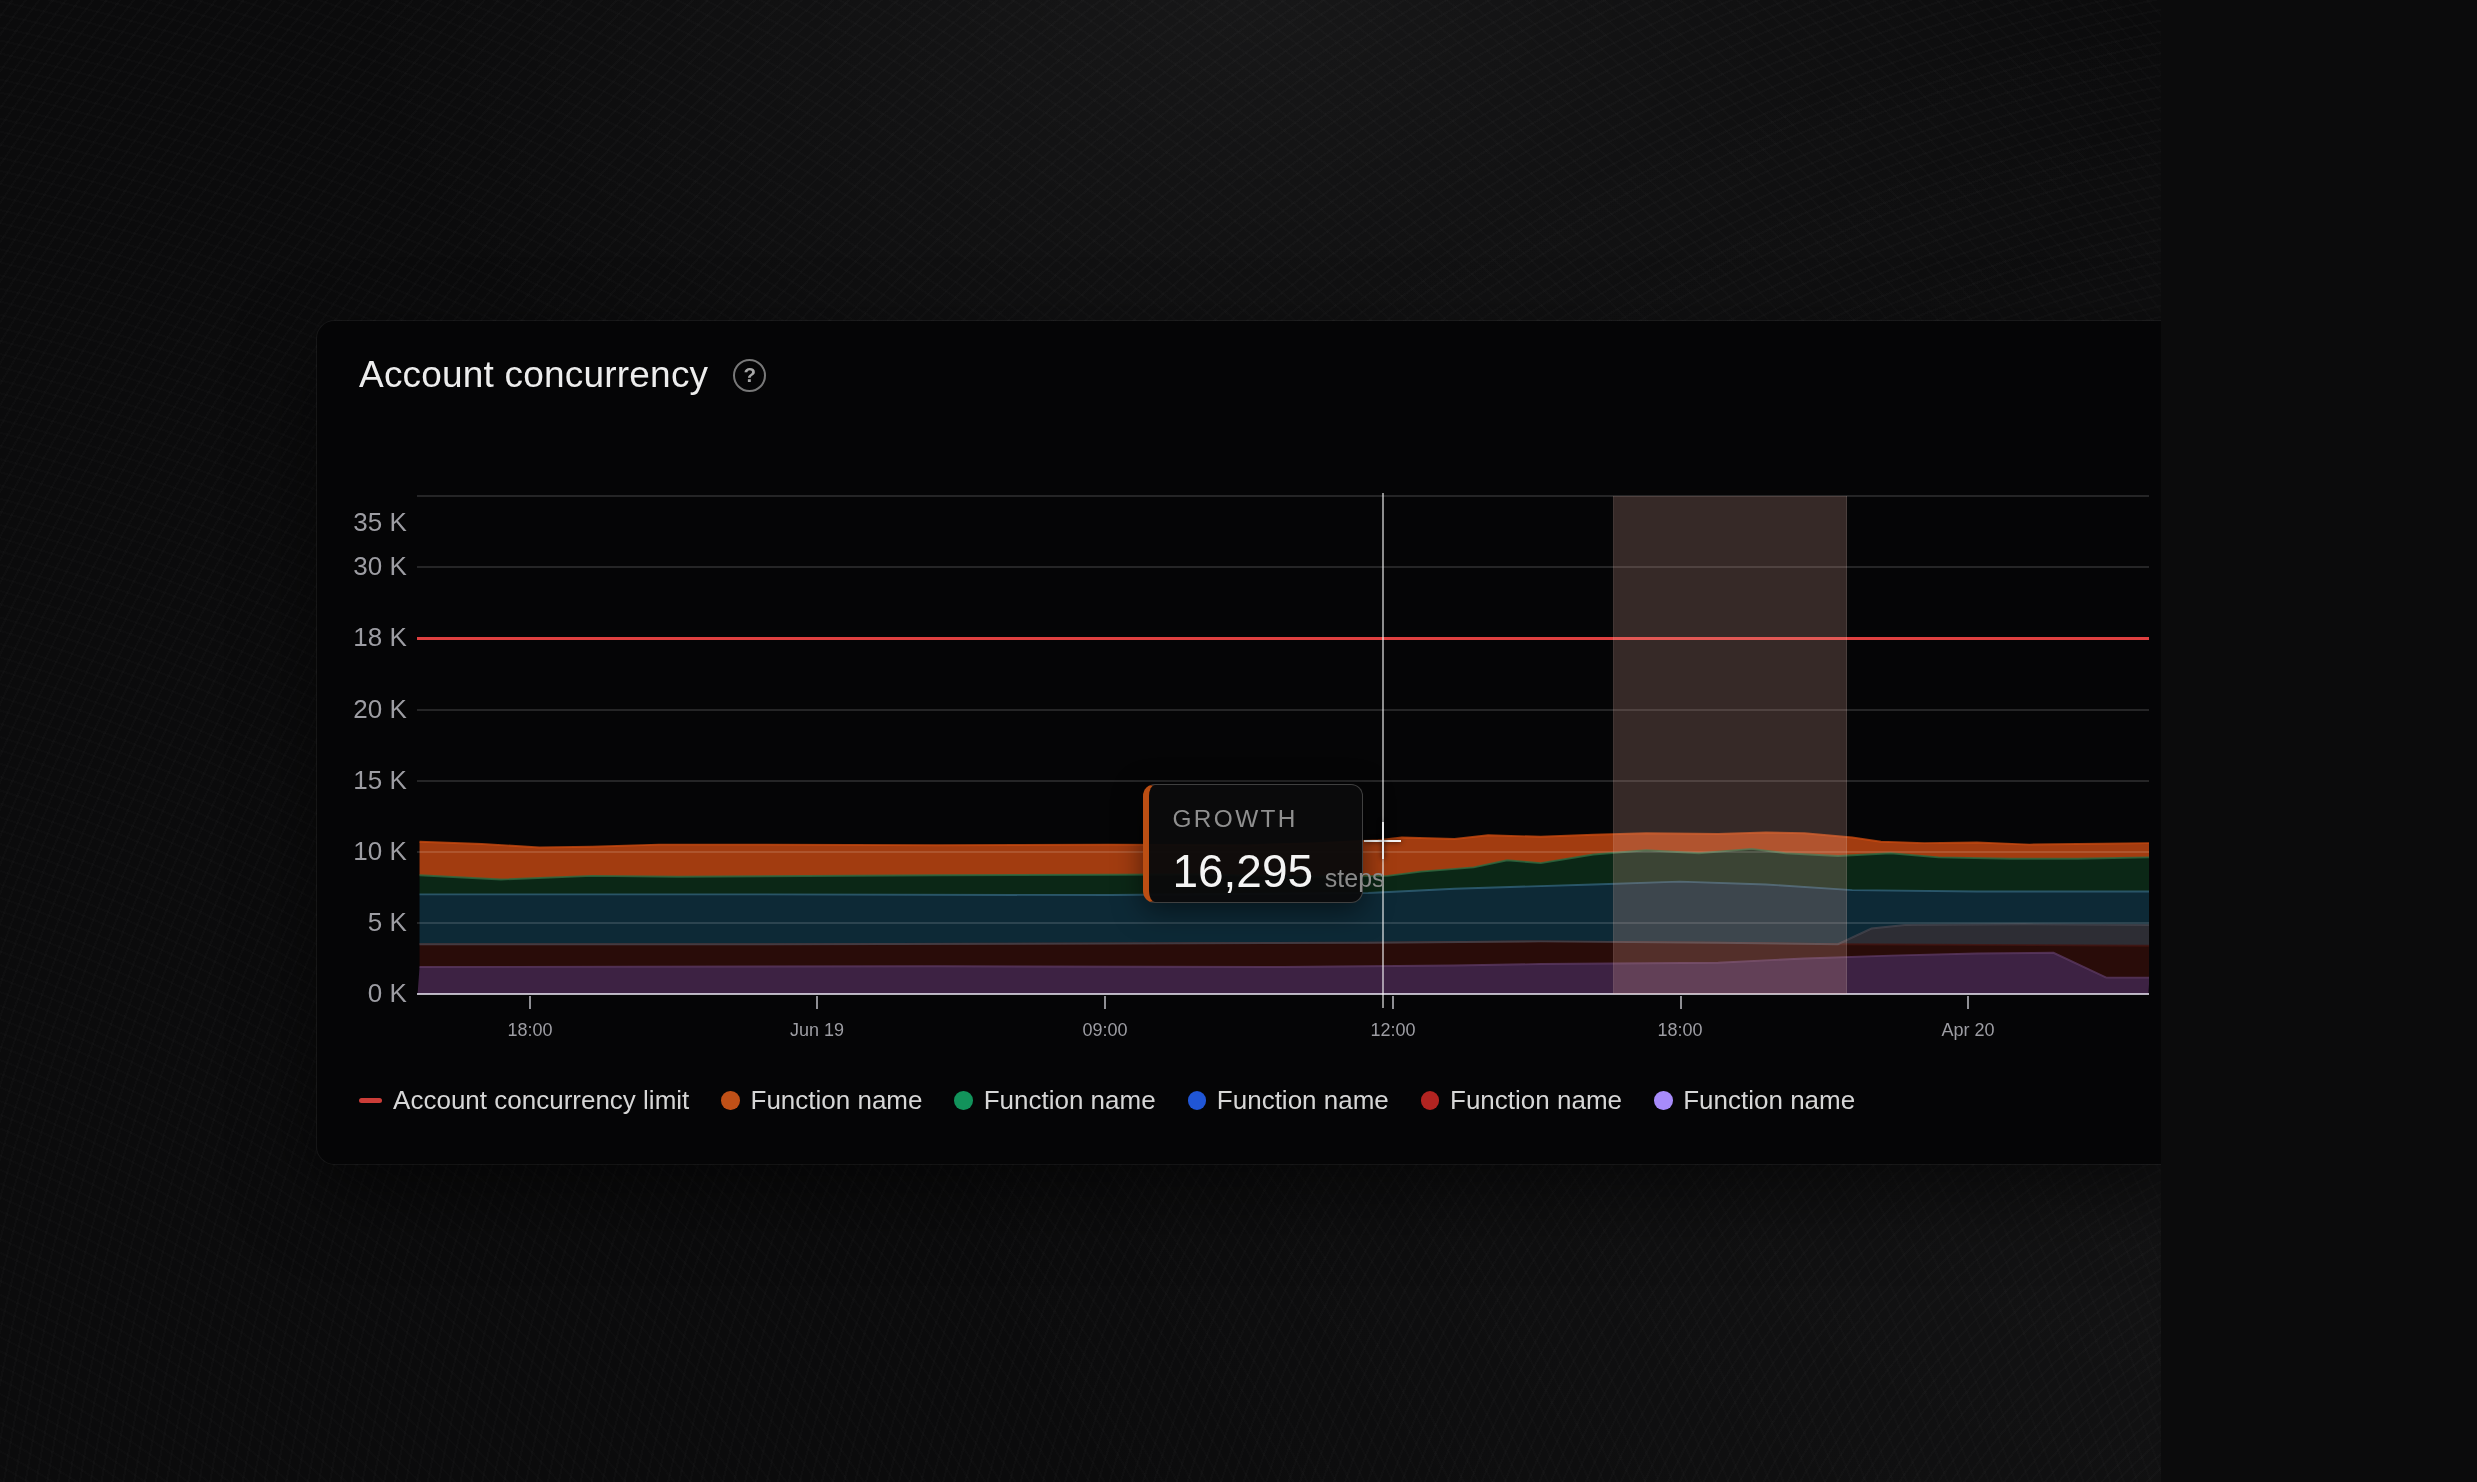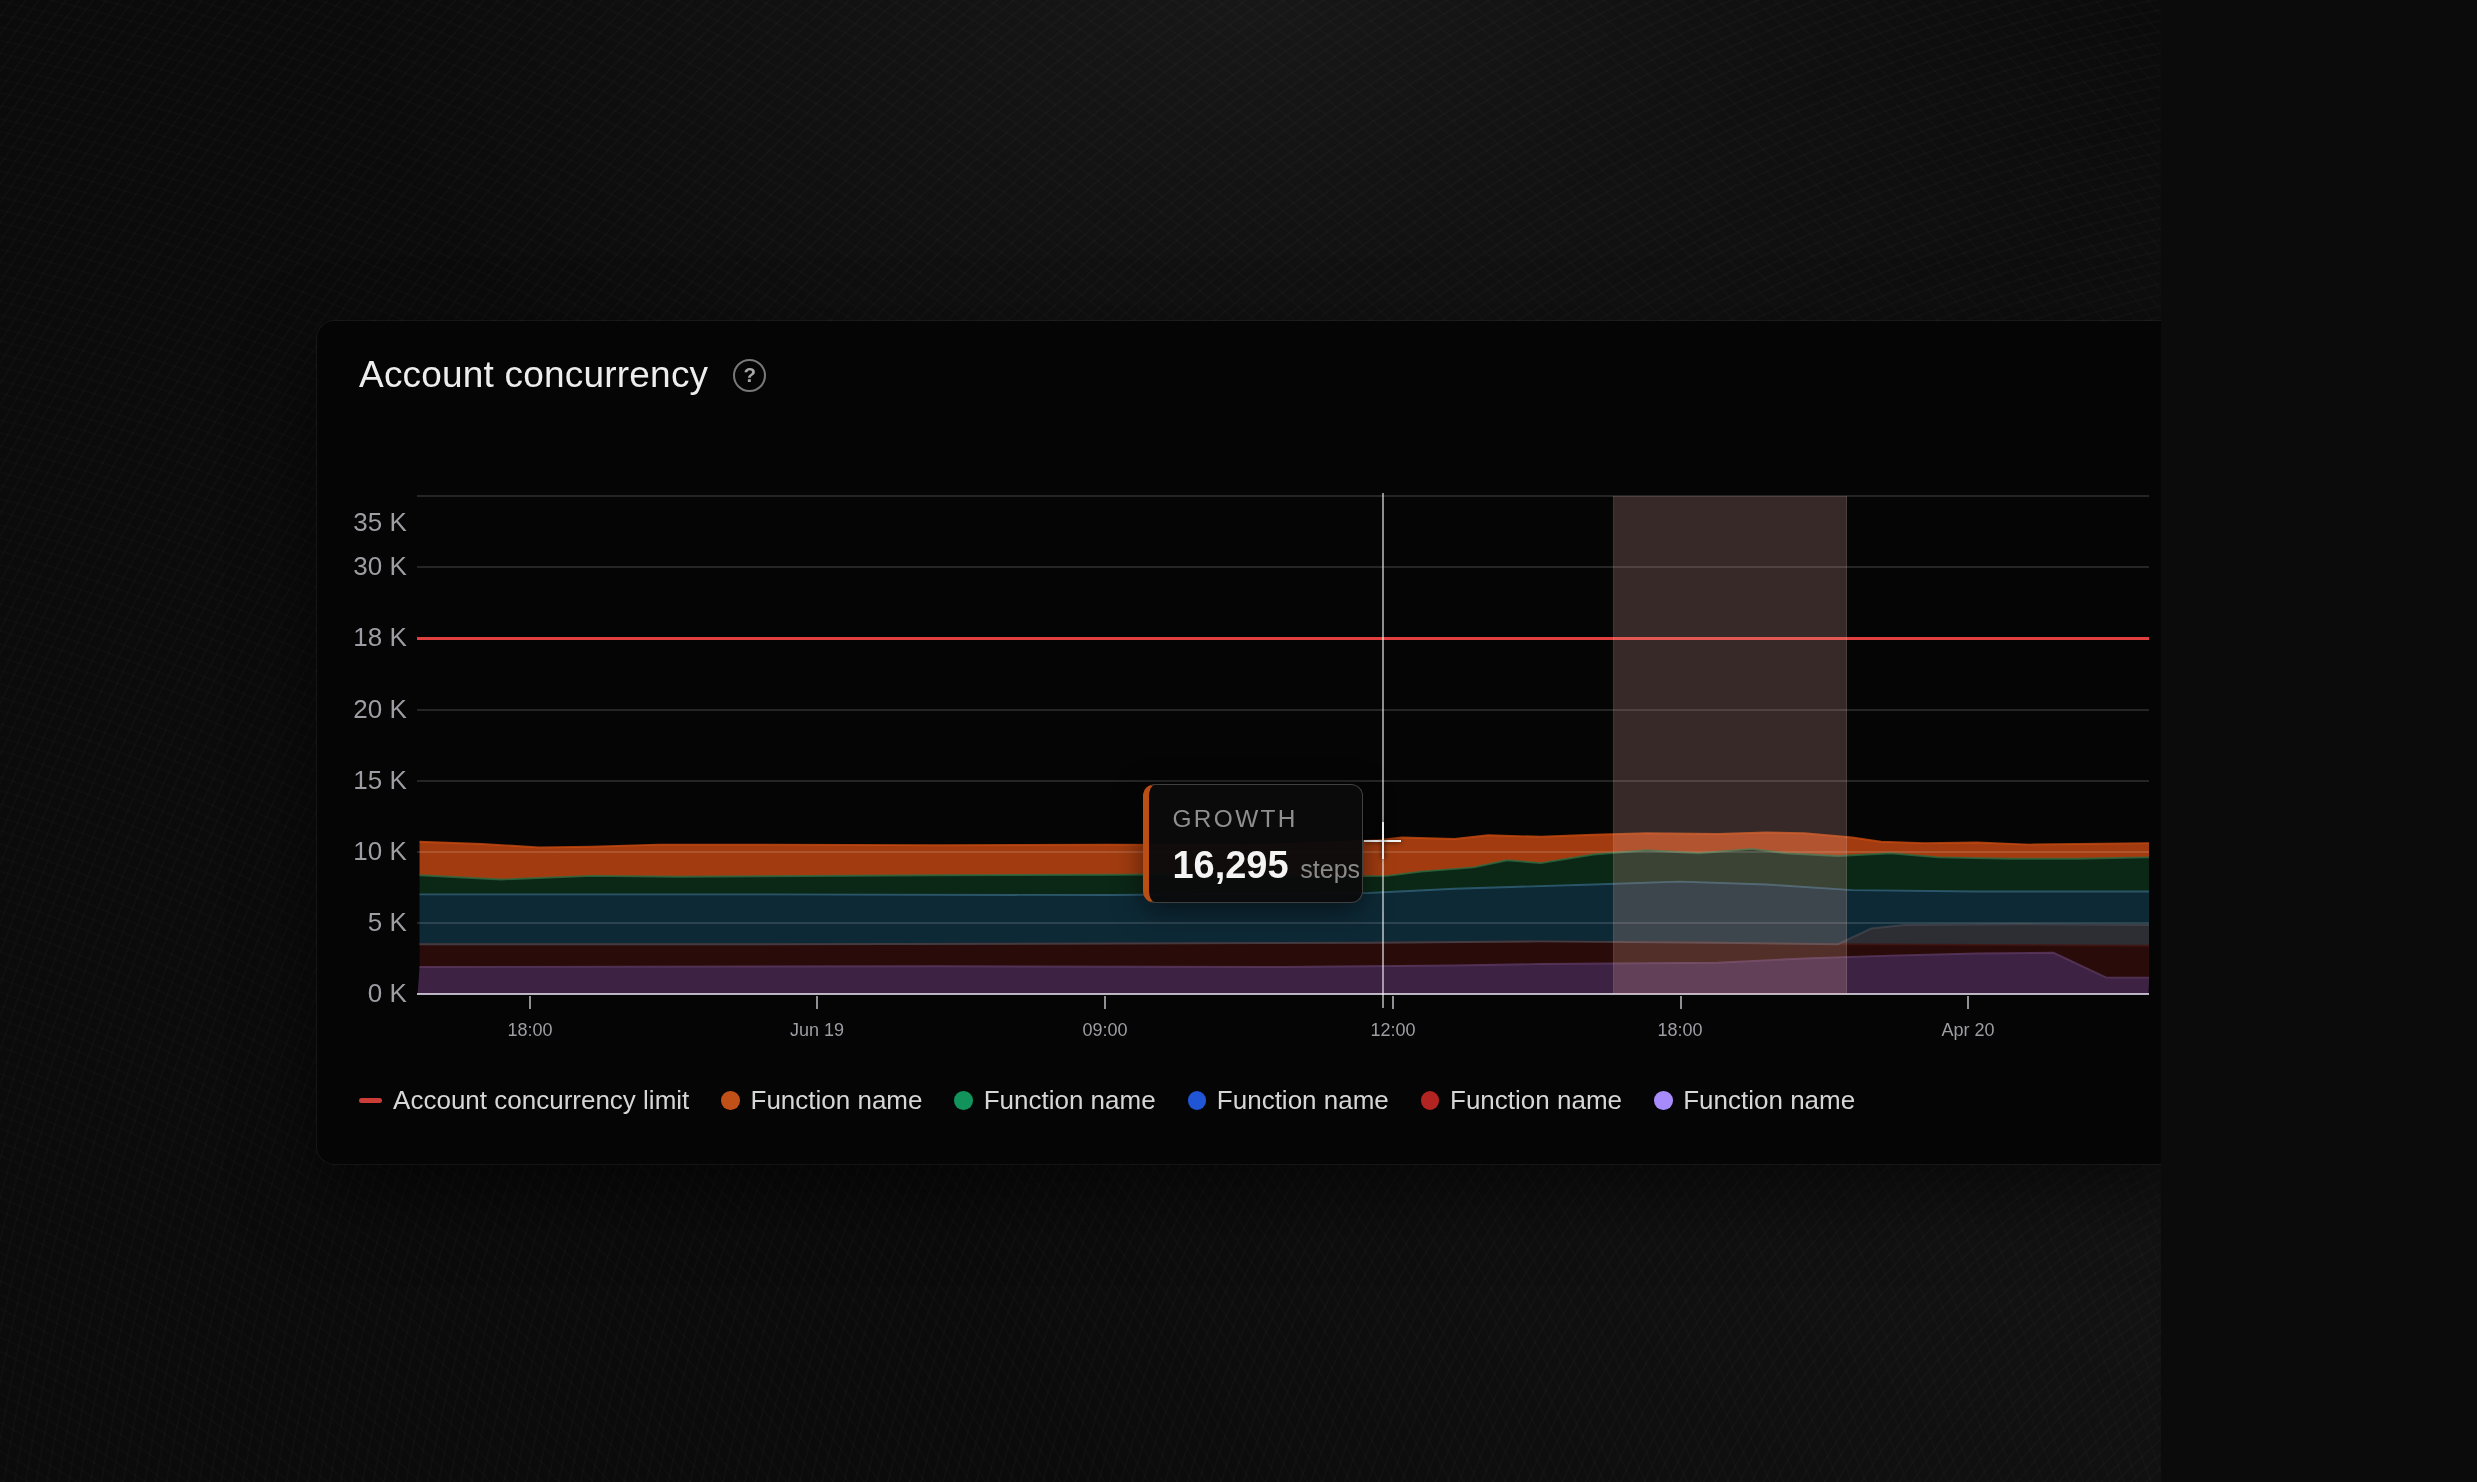--- a/index.html
+++ b/index.html
@@ -28,21 +28,21 @@
     border-left:1px solid rgba(255,255,255,.06);border-right:1px solid rgba(255,255,255,.10);}
   .crosshair{position:absolute;top:-2.9px;width:2px;height:515px;background:rgba(255,255,255,.55);}
   .plus{position:absolute;width:37px;height:37px;}
   .plus::before{content:"";position:absolute;left:0;right:0;top:50%;margin-top:-1px;height:2.9px;background:#f2f2f2;box-shadow:0 0 4.9px rgba(0,0,0,.9);}
   .plus::after{content:"";position:absolute;top:0;bottom:0;left:50%;margin-left:-1px;width:2.9px;background:#f2f2f2;box-shadow:0 0 4.9px rgba(0,0,0,.9);}
   .tooltip{position:absolute;left:726px;top:288px;width:220px;height:119px;box-sizing:border-box;
     background:rgba(10,10,11,.96);border:1px solid #404040;border-left:6.8px solid #bb4e13;
     border-radius:12px;padding:19.5px 0 0 23.4px;box-shadow:0 7.8px 29px rgba(0,0,0,.5);}
   .tt-label{font-size:24.4px;letter-spacing:2.4px;color:#8f8f8f;font-weight:500;}
   .tt-row{margin-top:11.7px;display:flex;align-items:baseline;gap:11.7px;}
-  .tt-value{font-size:38px;color:#f4f4f4;font-weight:700;}
+  .tt-value{font-size:46px;color:#f4f4f4;font-weight:400;}
   .tt-unit{font-size:25px;color:#8a8a8a;}
   .ylabel{position:absolute;left:7.8px;width:82px;text-align:right;font-size:26px;color:#9d9da3;}
   .xtick{position:absolute;width:2px;height:12.7px;background:#8f8f94;}
   .xlabel{position:absolute;width:156px;text-align:center;font-size:18px;color:#9d9da3;}
   .legend{position:absolute;left:42px;top:764px;display:flex;align-items:center;gap:32px;justify-content:flex-end;}
   .legend-item{display:flex;align-items:center;gap:10.7px;cursor:pointer;}
   .legend-dash{width:23.4px;height:4.9px;border-radius:2.9px;}
   .legend-dot{width:18.5px;height:18.5px;border-radius:50%;}
   .legend-label{font-size:26px;color:#d6d6d6;}
 </style>

